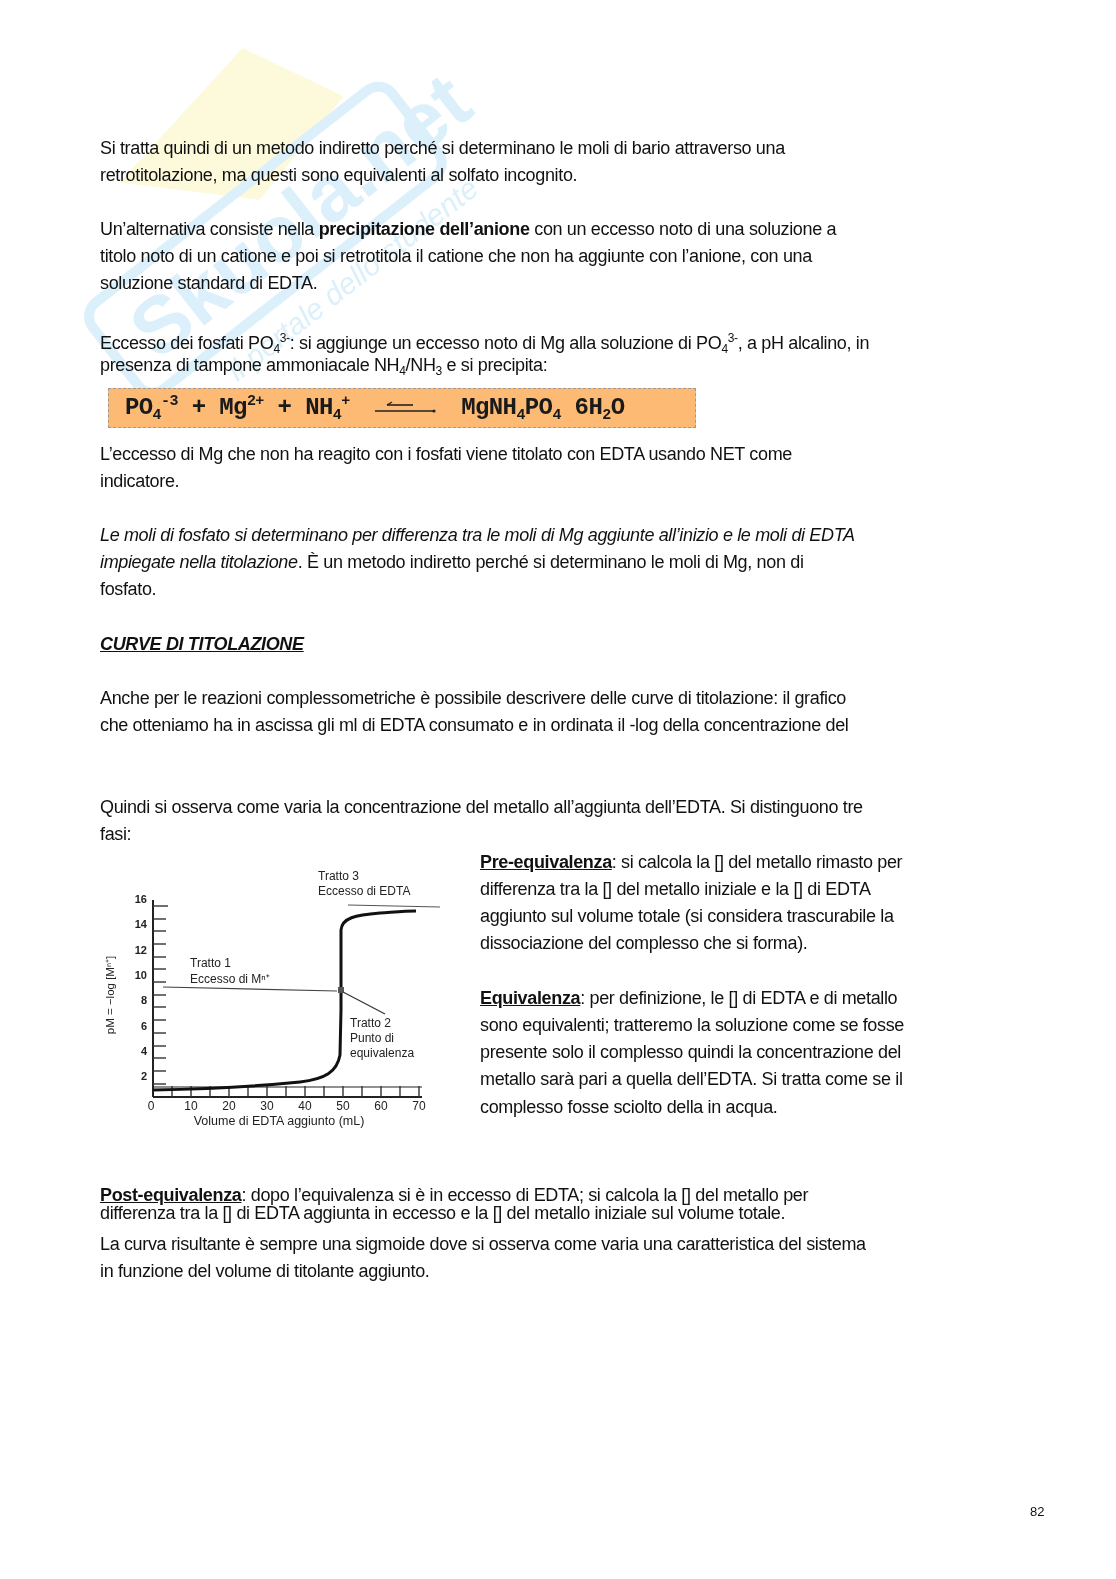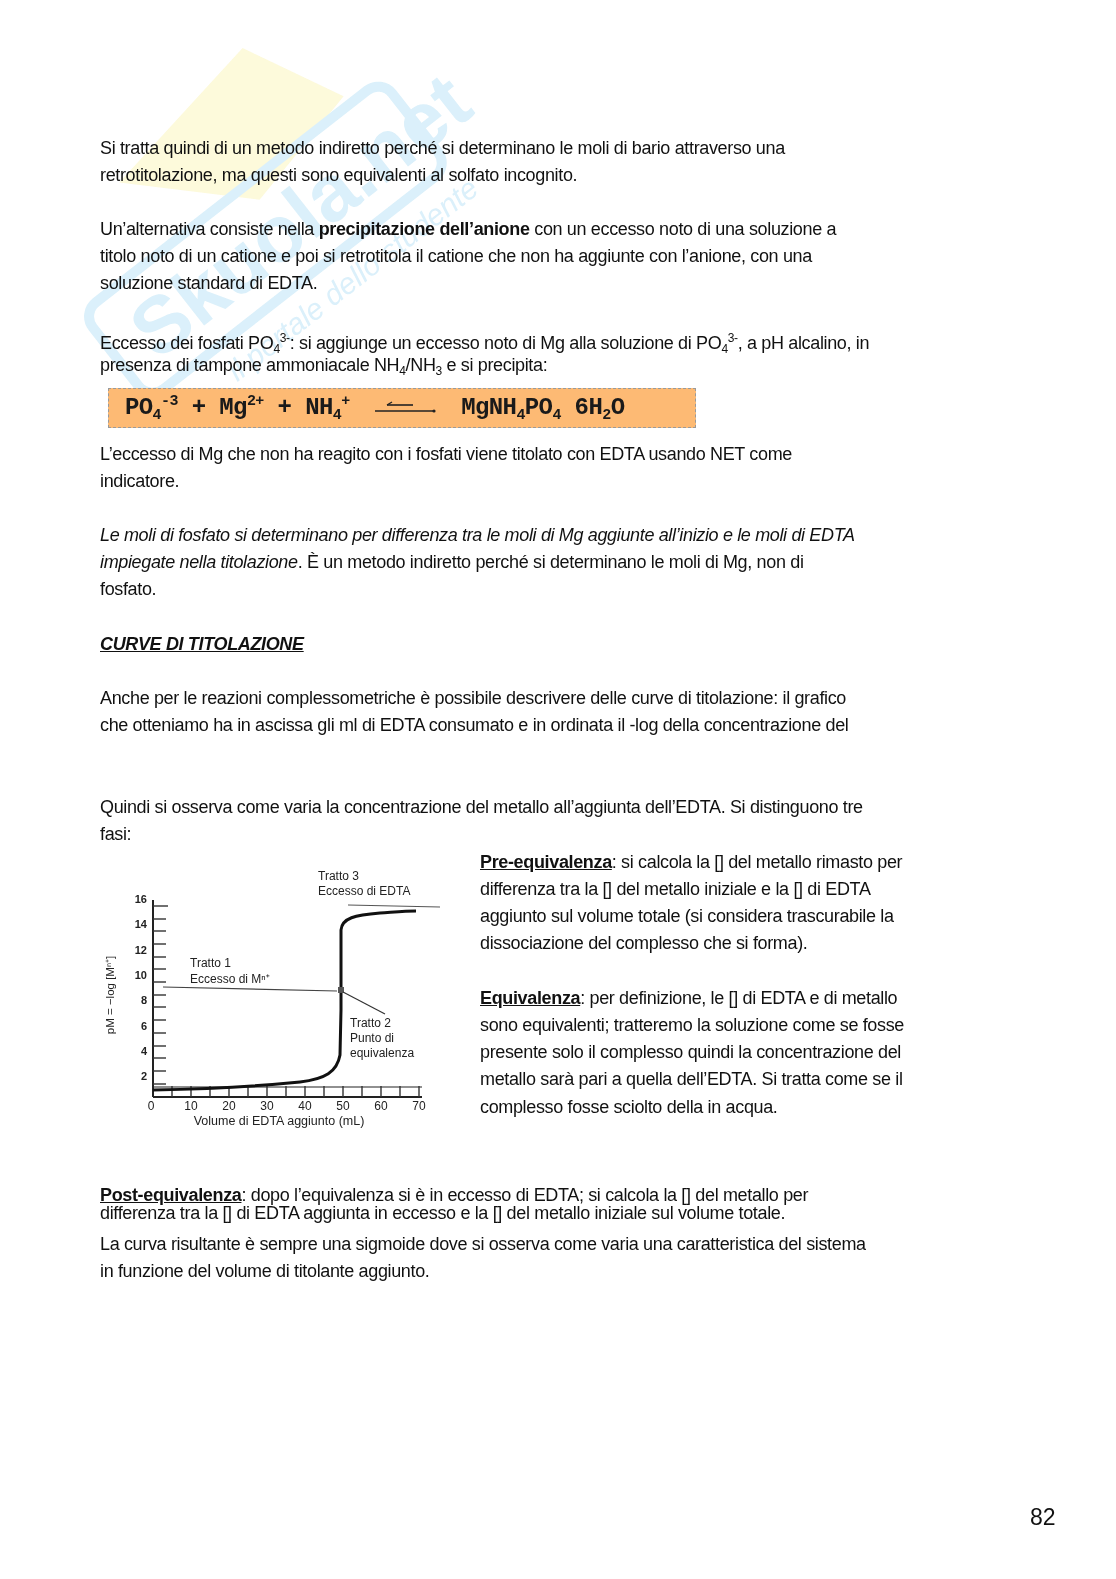--- a/index.html
+++ b/index.html
@@ -16,21 +16,21 @@
   .sup { font-size: 12px; vertical-align: 7px; }
   .equation { position: absolute; left: 108px; top: 388px; width: 588px; height: 40px;
               border: 1px dashed #9a9a9a; background: #fdba74; box-sizing: border-box;
               font-family: Liberation Mono, monospace; font-size: 24px; font-weight: bold;
               letter-spacing: -0.6px; color: #1a1a1a; padding: 4px 0 0 16px; white-space: nowrap; }
   .equation .sub { font-size: 15px; vertical-align: -5px; }
   .equation .sup { font-size: 15px; vertical-align: 9px; }
   .arrow { display: inline-block; width: 64px; height: 14px; position: relative; margin: 0 10px; vertical-align: middle; }
   .chart { position: absolute; left: 88px; top: 858px; width: 372px; height: 280px; }
   .chart text { font-family: "Liberation Sans", sans-serif; fill: #222; }
-  .page-number { position: absolute; left: 1030px; top: 1504px; font-size: 23px; font-family: "Liberation Sans", sans-serif; color: #111; }
+  .page-number { position: absolute; left: 1030px; top: 1504px; font-size: 13px; font-family: "Liberation Sans", sans-serif; color: #111; }
 </style>
 </head>
 <body>
 
 <div class="page">
 
   <svg class="watermark" viewBox="0 0 460 360">
     <g transform="rotate(-38 230 180)" opacity="0.22">
       <path d="M150 70 L330 40 L380 140 L250 170 Z" fill="#f3e24a"></path>
       <rect x="40" y="150" width="380" height="110" rx="18" fill="none" stroke="#4ab3e6" stroke-width="10"></rect>

